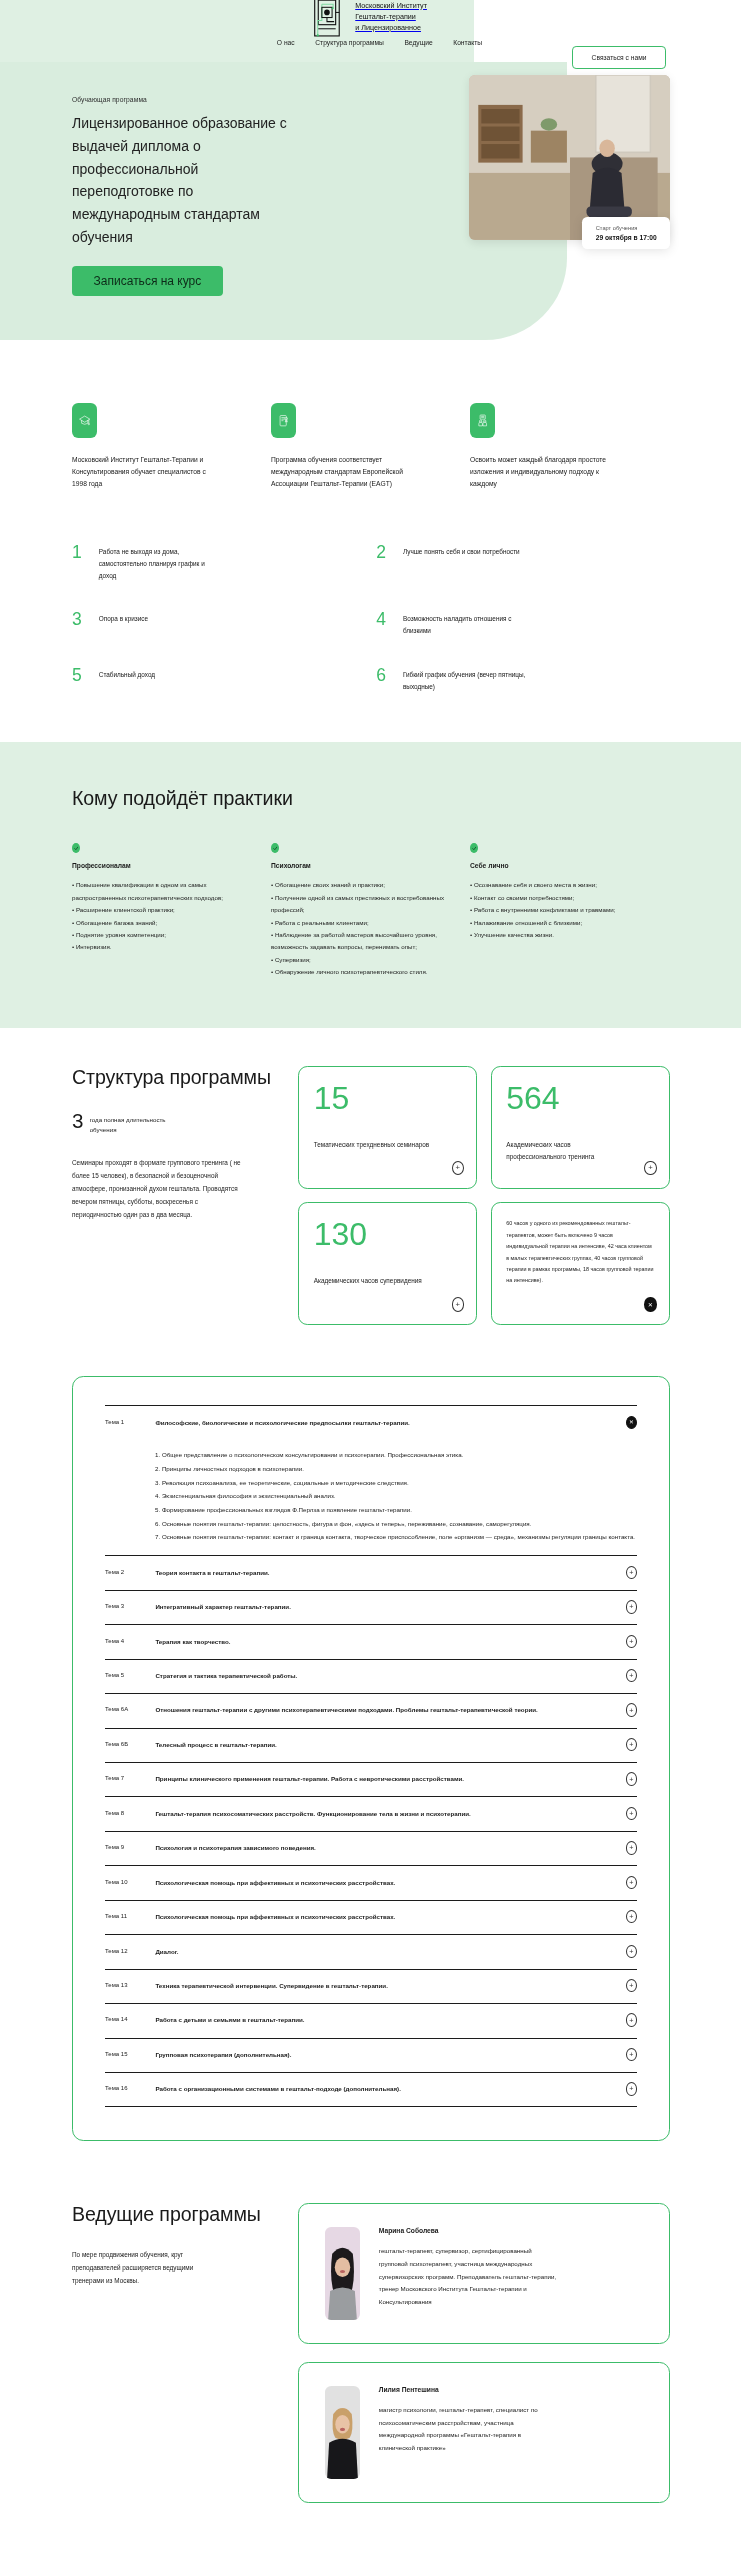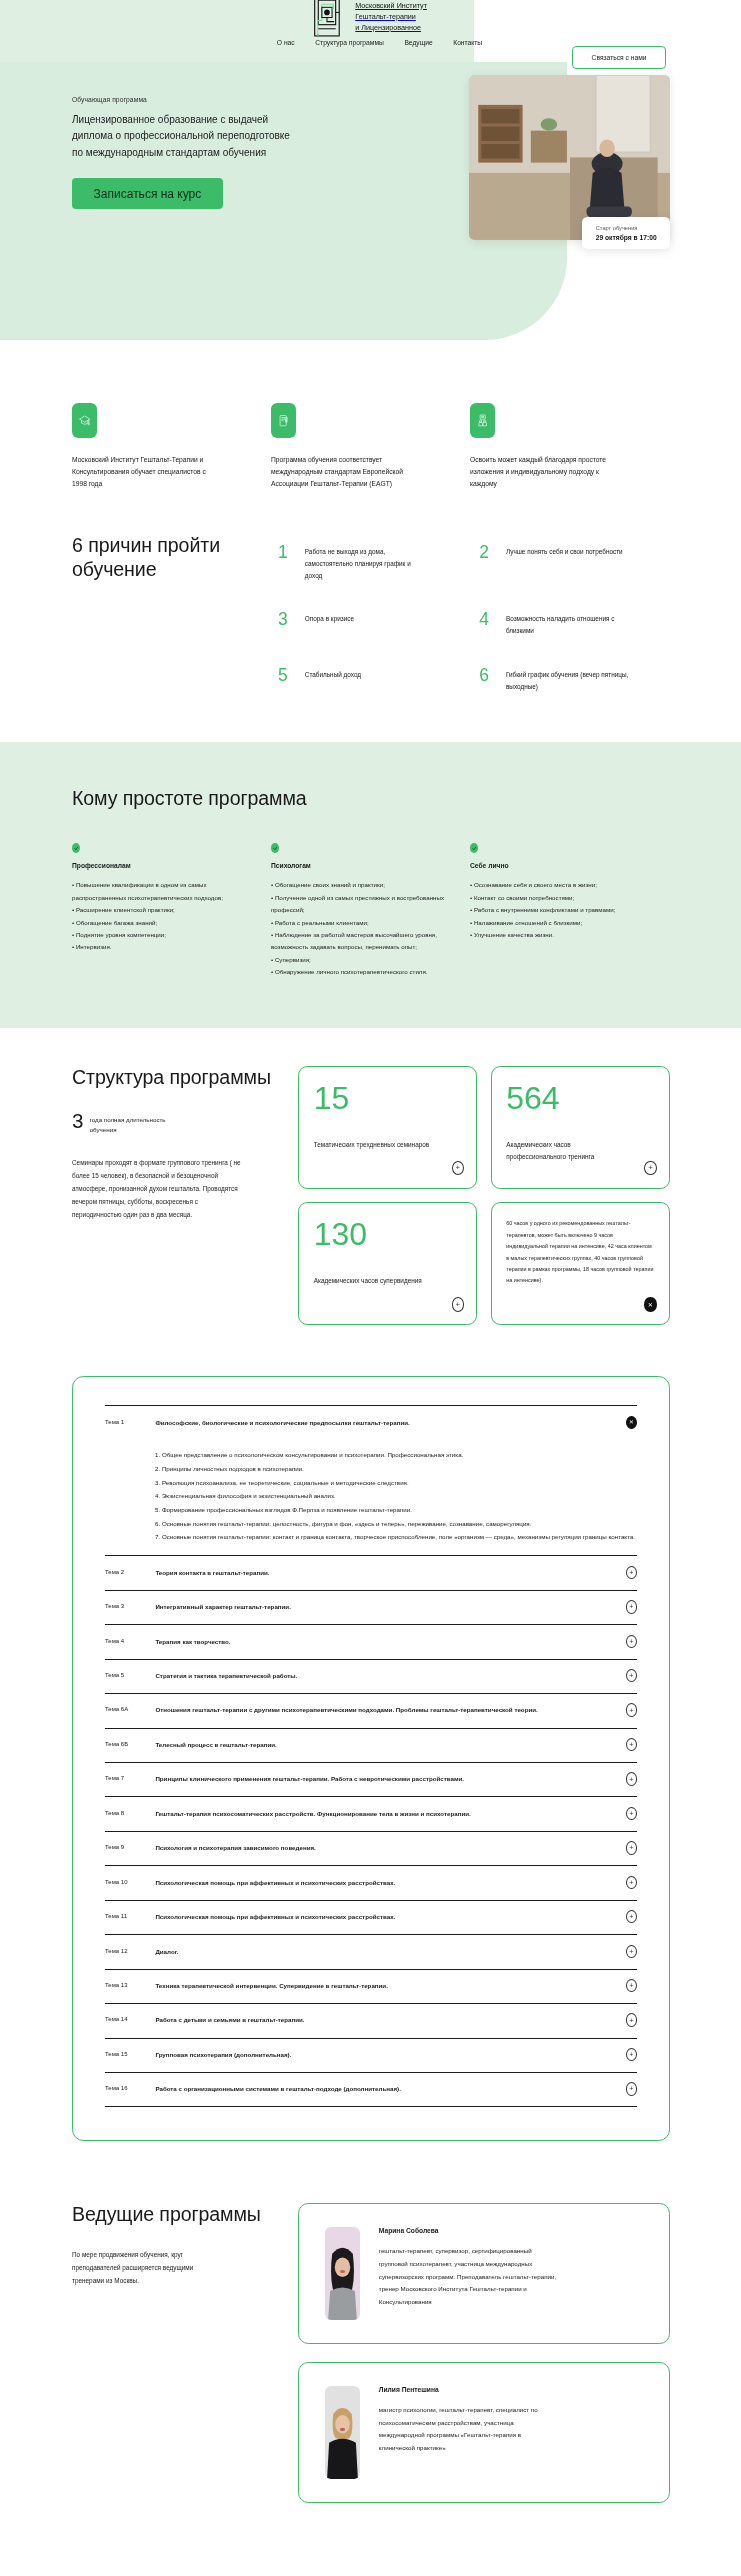--- a/index.html
+++ b/index.html
@@ -56,21 +56,21 @@
   .hero-title {
     font-size:29px;
     line-height:1.04;
     font-weight:400;
     letter-spacing:-0.3px;
     max-width:402px;
     margin-bottom:16.5px;
     text-transform:uppercase;
     font-stretch:condensed;
   }
-  .hero-sub { font-size:10px; line-height:1.62; max-width:222px; color:#222; margin-bottom:17.5px; }
+  .hero-sub { font-size:14px; line-height:1.62; max-width:222px; color:#222; margin-bottom:17.5px; }
   .btn-green {
     background:#3cbc69; color:#0d2b18; border:none; border-radius:4.1px;
     font-size:12px; padding:8.2px 21.6px; cursor:pointer; font-family:inherit;
   }
   .hero-photo {
     position:absolute; right:72px; top:13.4px;
     width:201px; height:165px;
     border-radius:6.2px; overflow:hidden; z-index:4;
     background:linear-gradient(160deg,#d9cfc2 0%,#cfc3b4 40%,#bdb0a0 100%);
     box-shadow:0 2.1px 9.3px rgba(0,0,0,.09);
@@ -308,23 +308,20 @@
             </svg>
           </span>
           <p class="feature-text">Освоить может каждый благодаря простоте изложения и индивидуальному подходу к каждому</p>
         </div>
       </div>
     </div>
   </section>
 
   <section class="reasons">
     <div class="inner" style="display:flex;">
-      <div class="reasons-left">
-        <h2 class="section-title">6 причин пройти обучение</h2>
-      </div>
       <div class="reasons-right">
         <div class="reason">
           <span class="reason-num">1</span>
           <span class="reason-txt">Работа не выходя из дома, самостоятельно планируя график и доход</span>
         </div>
         <div class="reason">
           <span class="reason-num">2</span>
           <span class="reason-txt">Лучше понять себя и свои потребности</span>
         </div>
         <div class="reason">
@@ -342,21 +339,21 @@
         <div class="reason">
           <span class="reason-num">6</span>
           <span class="reason-txt">Гибкий график обучения (вечер пятницы, выходные)</span>
         </div>
       </div>
     </div>
   </section>
 
   <section class="audience">
     <div class="inner">
-      <h2 class="section-title">Кому простоте программа</h2>
+      <h2 class="section-title">Кому подойдёт практики</h2>
       <div class="aud-grid">
         <div class="aud-col">
           <span class="check">
               <svg width="4.6" height="4.6" viewBox="0 0 10 10">
                 <path d="M1 5 L4 8 L9 1.5" stroke="#0d3d1f" stroke-width="1.6" fill="none"></path>
               </svg>
             </span>
           <div class="aud-h">Профессионалам</div>
           <div class="aud-li">• Повышение квалификации в одном из самых распространенных психотерапевтических подходов;</div>
           <div class="aud-li">• Расширение клиентской практики;</div>

